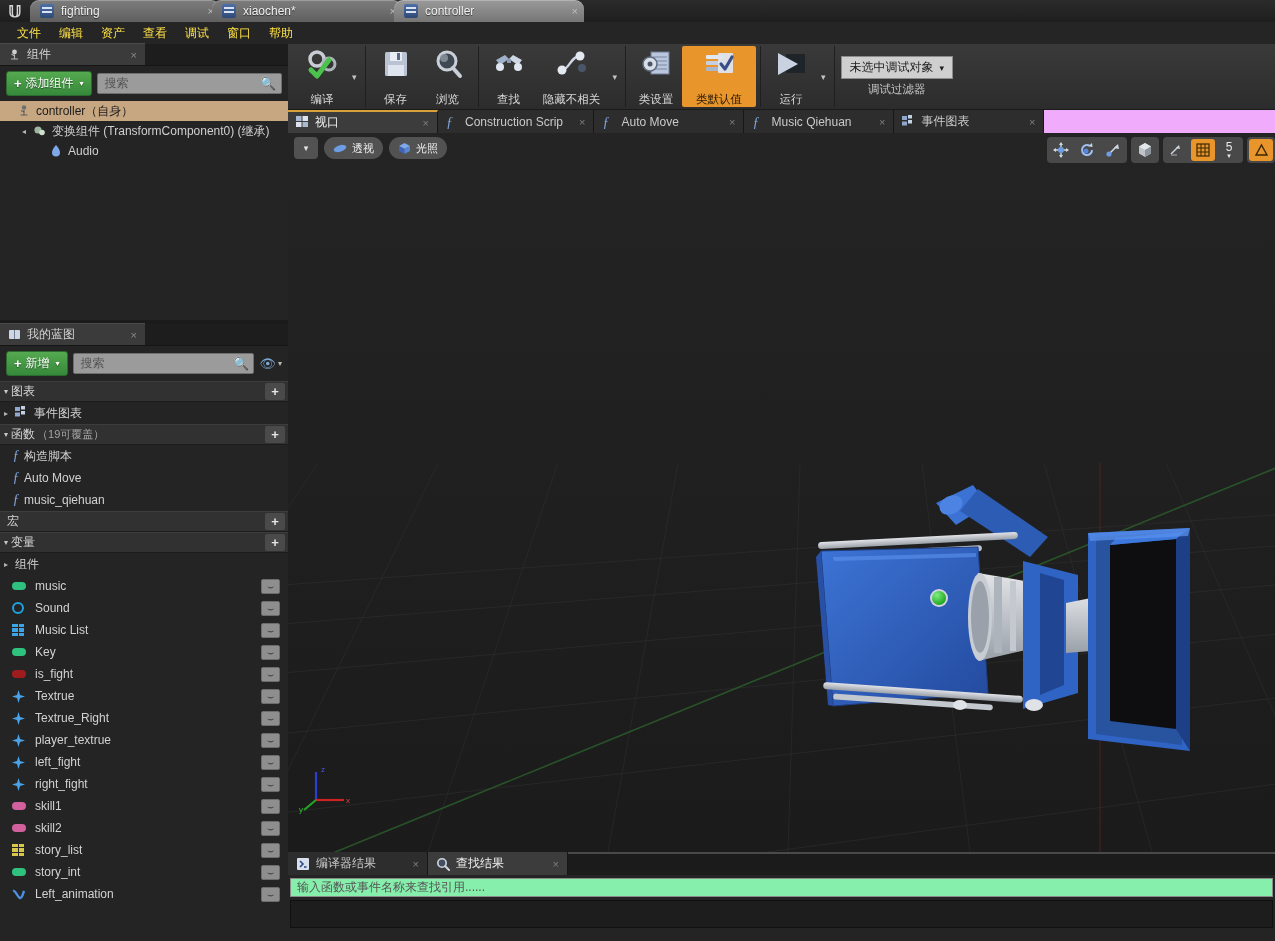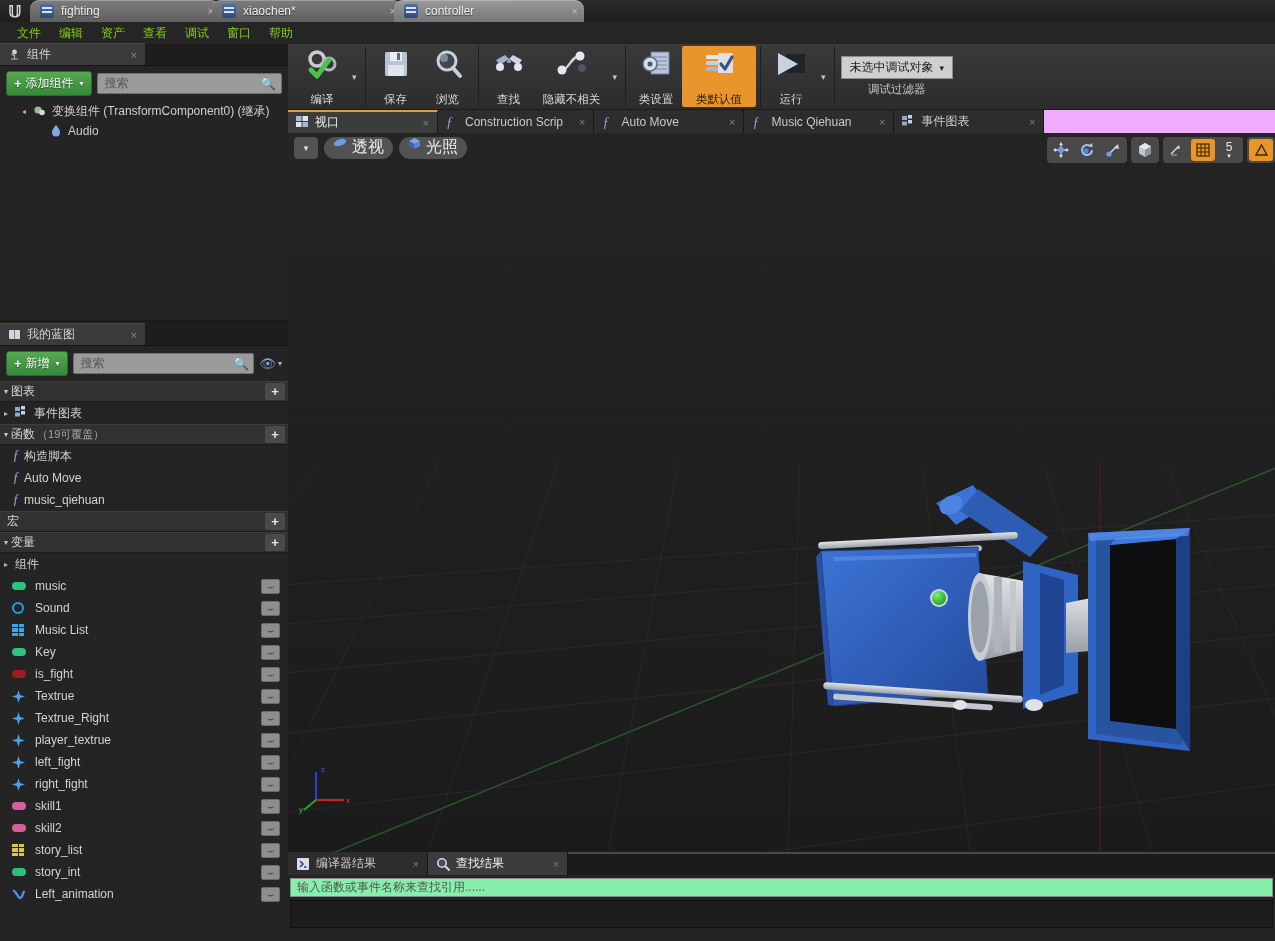--- a/index.html
+++ b/index.html
@@ -43,21 +43,21 @@
     background:#d9e2f0; box-shadow:0 4px 0 #d9e2f0;
   }
   .wintab .tlabel { flex:1; white-space:nowrap; text-shadow:0 1px 1px rgba(0,0,0,.6); }
   .wintab .tclose { margin-left:14px; color:#bdbdbd; font-size:11px; }
 
   
   .menubar {
     position:absolute; left:0; top:22px; width:1275px; height:22px;
     background:#252525; display:flex; align-items:center; padding-left:8px;
   }
-  .menubar .mi { color:#84cc16; font-size:12px; padding:2px 9px; }
+  .menubar .mi { color:#fde047; font-size:12px; padding:2px 9px; }
 
   
   .leftcol { position:absolute; left:0; top:44px; width:288px; height:897px; background:#242424; }
 
   .paneltabrow {
     height:22px; background:#1d1d1d; display:flex; align-items:flex-end;
     border-bottom:1px solid #151515;
   }
   .paneltab {
     height:22px; display:flex; align-items:center; padding:0 8px;
@@ -159,22 +159,22 @@
     background:#2d2d2d; color:#c9c9c9; font-size:12px; border-right:1px solid #161616;
   }
   .doctab.active { background:#3c3c3c; color:#f0f0f0; border-top:2px solid #d8a13a; }
   .doctab .dicon { width:13px; height:13px; margin-right:6px; flex:none; }
   .doctab .dclose { margin-left:auto; color:#7e7e7e; font-size:11px; padding-left:16px; }
 
   
   .viewport { position:relative; height:719px; background:#1f1f1f; overflow:hidden; }
   .vpbar { position:absolute; left:0; top:0; right:0; height:30px; display:flex; align-items:center; padding:4px 6px; z-index:5; }
   .vpbtn {
-    display:flex; gap:5px; height:22px; padding:0 9px;
-    background:rgba(120,120,120,.55); border-radius:11px; color:#ececec; font-size:16px; margin-right:6px;
+    display:flex; align-items:center; gap:5px; height:22px; padding:0 9px;
+    background:rgba(120,120,120,.55); border-radius:11px; color:#ececec; font-size:11px; margin-right:6px;
   }
   .vpdrop {
     width:24px; height:22px; background:rgba(120,120,120,.55); border-radius:4px;
     display:flex; align-items:center; justify-content:center; color:#e5e5e5; font-size:9px; margin-right:6px;
   }
   .vpright { position:absolute; right:0; top:4px; display:flex; align-items:center; gap:4px; padding-right:0; z-index:6; }
   .vpgroup { display:flex; align-items:center; background:rgba(110,110,110,.5); border-radius:4px; padding:2px; gap:2px; }
   .vpib { width:24px; height:22px; display:flex; align-items:center; justify-content:center; border-radius:3px; color:#e8e8e8; font-size:12px; }
   .vpib.on { background:#e8952b; color:#35240a; }
   .vpib.warn { background:#e8952b; color:#35240a; }
@@ -254,20 +254,28 @@
         <span>添加组件</span>
         <span class="caret">▾</span>
       </div>
       <div class="searchbox">
         <span class="ph">搜索</span>
         <span class="mag">🔍</span>
       </div>
     </div>
 
     <div class="comptree" id="comptree">
+        <div class="treerow sel" style="padding-left: 6px;">
+          <span class="tw"></span>
+          <span class="tico"><svg width="14" height="14" viewBox="0 0 14 14">
+              <circle cx="7" cy="3.5" r="2.2" fill="#6f6f6f"></circle>
+              <path d="M7 6 L7 11 M3.5 11 L10.5 11 M7 8 L4 6.5" stroke="#5d5d5d" stroke-width="1.1" fill="none"></path>
+            </svg></span>
+          <span>controller（自身）</span>
+        </div>
         <div class="treerow" style="padding-left: 22px;">
           <span class="tw">◂</span>
           <span class="tico"><svg width="14" height="14" viewBox="0 0 14 14">
               <circle cx="5" cy="6" r="3.6" fill="#9fb79f"></circle>
               <circle cx="9" cy="8.5" r="2.8" fill="#cfe0cf"></circle>
             </svg></span>
           <span>变换组件 (TransformComponent0) (继承)</span>
         </div>
         <div class="treerow" style="padding-left: 38px;">
           <span class="tw"></span>

